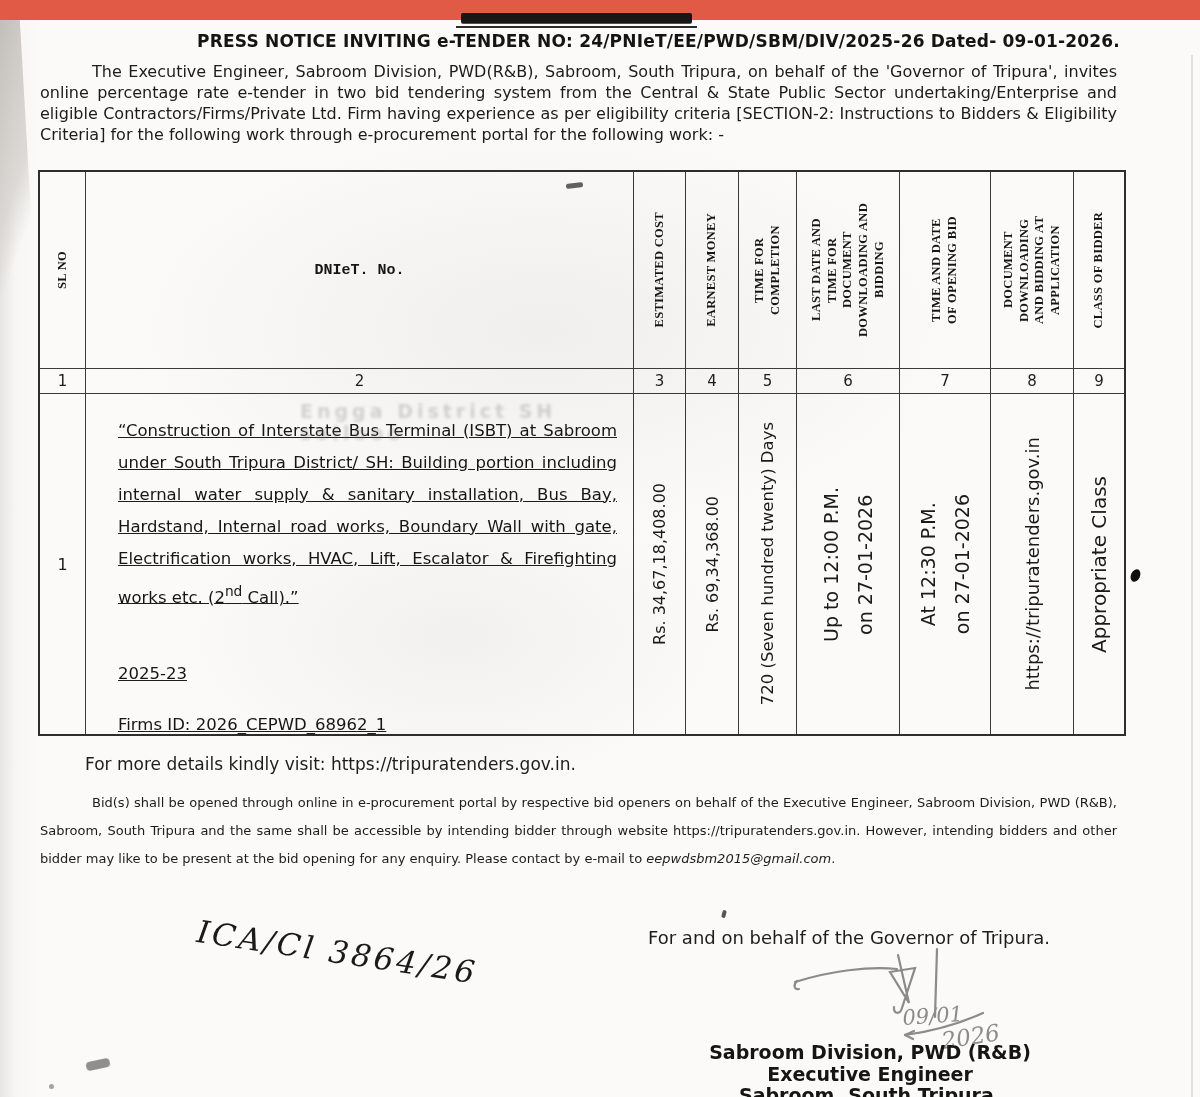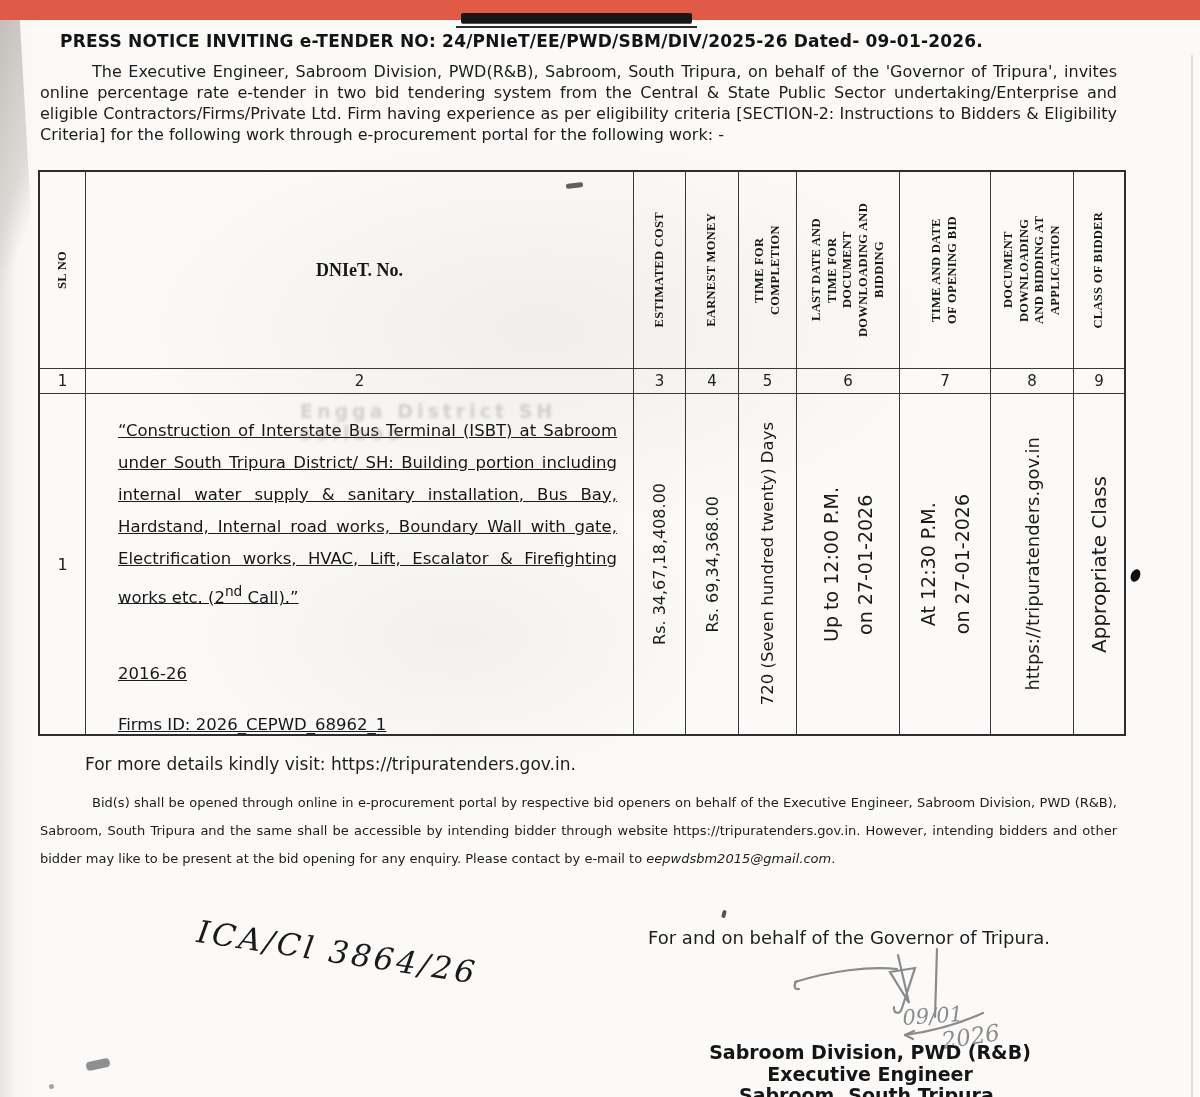--- a/index.html
+++ b/index.html
@@ -22,38 +22,38 @@
     clip-path:polygon(0 0,55% 0,100% 100%,0 100%);opacity:.8;}
   .edge-right{position:absolute;right:7px;top:55px;bottom:0;width:2px;background:#dcdad6;opacity:.8;}
   .ghost{position:absolute;left:300px;top:400px;width:370px;font-size:19px;letter-spacing:4px;
     color:rgba(125,122,118,0.55);filter:blur(1.6px);opacity:.55;font-weight:600;}
   .smudge1{position:absolute;left:566px;top:183px;width:17px;height:5px;background:#3b3b3b;transform:rotate(-6deg);border-radius:2px;opacity:.8;}
   .smudge2{position:absolute;left:86px;top:1060px;width:24px;height:9px;background:#8f8f8f;border-radius:4px;transform:rotate(-12deg);filter:blur(0.7px);}
   .smudge3{position:absolute;left:49px;top:1084px;width:5px;height:5px;background:#a3a3a3;border-radius:50%;filter:blur(0.5px);}
   .smudge4{position:absolute;left:722px;top:910px;width:4px;height:8px;background:#555;border-radius:2px;transform:rotate(15deg);}
   .dot-mark{position:absolute;left:1131px;top:569px;width:9px;height:13px;background:#101010;border-radius:50%;transform:rotate(25deg);}
   
-  .title{position:absolute;left:60px;top:31px;width:1060px;text-align:left;
+  .title{position:absolute;left:60px;top:31px;width:1060px;text-align:right;
     font-size:17px;font-weight:700;letter-spacing:.2px;color:#141414;}
   .para{position:absolute;text-align:justify;color:#1c1c1c;}
   .intro{left:40px;top:61px;width:1077px;font-size:16px;line-height:21px;text-indent:52px;}
   .details-line{position:absolute;left:85px;top:754px;font-size:17px;}
   .bid-para{left:40px;top:789px;width:1077px;font-size:13px;line-height:28px;text-indent:52px;}
   .italic{font-style:italic;}
   
   .tender-table{position:absolute;left:38px;top:170px;display:flex;border:2px solid #2e2e2e;background:transparent;}
   .tcol{display:flex;flex-direction:column;box-sizing:border-box;}
   .tcol:not(:last-child){border-right:1.6px solid #3a3a3a;}
   .th{height:197px;box-sizing:border-box;border-bottom:1.6px solid #3a3a3a;display:flex;align-items:center;justify-content:center;position:relative;}
   .tn{height:25px;box-sizing:border-box;border-bottom:1.6px solid #3a3a3a;display:flex;align-items:center;justify-content:center;font-size:15px;}
   .tb{height:340px;box-sizing:border-box;display:flex;align-items:center;justify-content:center;position:relative;}
   .vh{writing-mode:vertical-rl;transform:rotate(180deg);font-family:"Liberation Serif","DejaVu Serif",serif;
     font-weight:700;font-size:12.5px;line-height:1.25;text-align:center;letter-spacing:.3px;color:#161616;}
   .vv{writing-mode:vertical-rl;transform:rotate(180deg);text-align:center;color:#1a1a1a;}
-  .hh{font-family:Liberation Serif, serif;font-weight:700;font-size:18px;color:#161616;}
+  .hh{font-family:Liberation Mono, monospace;font-weight:700;font-size:15px;color:#161616;}
   .w-cell{align-items:flex-start;justify-content:flex-end;flex-direction:column;padding:30px 16px 0 32px;text-decoration:underline;}
   .work-desc{font-size:16.5px;line-height:32px;text-align:justify;color:#161616;}
   .work-meta{font-size:16.5px;line-height:31px;margin-top:14px;color:#161616;}
   .tender-id{font-size:16.5px;margin-top:26px;color:#161616;}
   .two-line{line-height:1.8;}
   
   .hand-ref{position:absolute;left:200px;top:913px;font-family:"DejaVu Serif",serif;font-style:italic;
     font-size:31px;letter-spacing:3px;color:#1a1a1a;transform:rotate(8.5deg);transform-origin:left top;white-space:nowrap;}
   .on-behalf{position:absolute;left:648px;top:927px;font-size:18px;color:#1d1d1d;}
   .sig-wrap{position:absolute;left:785px;top:945px;width:230px;height:110px;}
@@ -90,21 +90,21 @@
       <div class="tb" style="font-size:16px">1</div>
     </div>
 
     <div class="tcol" style="width:548px">
       <div class="th">
         <span class="hh">DNIeT. No.</span>
       </div>
       <div class="tn">2</div>
       <div class="tb w-cell">
         <div class="work-desc"><span>“Construction of Interstate Bus Terminal (ISBT) at Sabroom under South Tripura District/ SH: Building portion including internal water supply &amp; sanitary installation, Bus Bay, Hardstand, Internal road works, Boundary Wall with gate, Electrification works, HVAC, Lift, Escalator &amp; Firefighting works etc. (2</span><sup>nd</sup><span> Call).”</span></div>
-        <div class="work-meta"><br><span>2016-26</span></div>
+        <div class="work-meta"><br><span>2025-23</span></div>
         <div class="tender-id">Firms ID: 2026_CEPWD_68962_1</div>
       </div>
     </div>
 
     <div class="tcol" style="width:52px">
       <div class="th">
           <span class="vh">ESTIMATED COST</span>
         </div>
       <div class="tn">3</div>
       <div class="tb">

